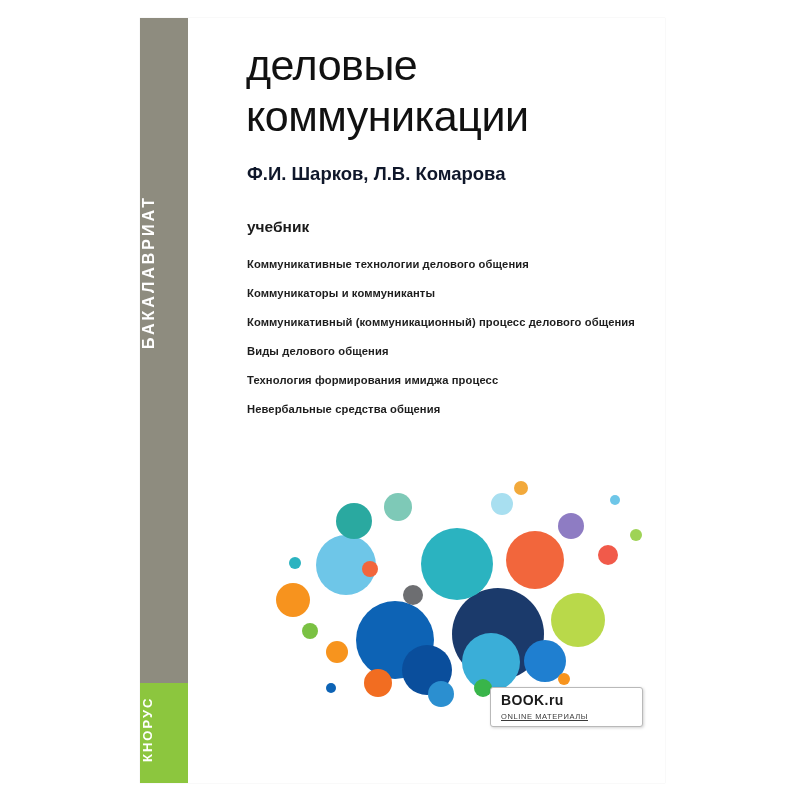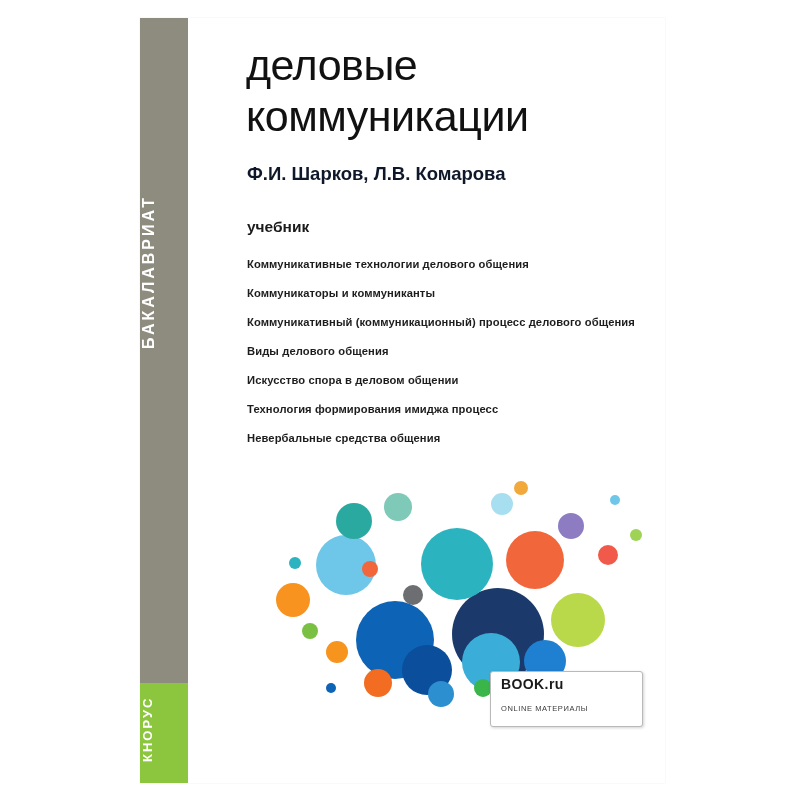--- a/index.html
+++ b/index.html
@@ -145,39 +145,40 @@
   .bub {
     position: absolute;
     border-radius: 50%;
   }
   
   .badge {
     position: absolute;
     right: 22px;
     bottom: 56px;
     width: 153px;
-    height: 56px;
+    height: 40px;
     background: #ffffff;
     border: 1px solid #b9b9b9;
     border-radius: 3px;
     box-shadow: 1px 1px 3px rgba(0,0,0,0.18);
     padding: 4px 0 0 10px;
     box-sizing: border-box;
   }
   .badge-title {
     color: #1a1a1a;
     font-size: 14px;
     font-weight: bold;
     letter-spacing: 0.4px;
   }
   .badge-sub {
     color: #3a3a3a;
     font-size: 7.5px;
     letter-spacing: 0.6px;
-    margin-top: 12px;
+    margin-top: 4px;
+    text-decoration: underline;
   }
   .cursor {
     position: absolute;
     right: 20px;
     bottom: 42px;
     width: 0;
     height: 0;
   }
   .bottom-note {
     position: absolute;
@@ -207,21 +208,20 @@
 
       <div class="title">деловые коммуникации</div>
       <div class="authors">Ф.И. Шарков, Л.В. Комарова</div>
       <div class="subtitle">учебник</div>
 
       <div class="toc">
         <div class="toc-item">Коммуникативные технологии делового общения</div>
         <div class="toc-item">Коммуникаторы и коммуниканты</div>
         <div class="toc-item">Коммуникативный (коммуникационный) процесс делового общения</div>
         <div class="toc-item">Виды делового общения</div>
-        <div class="toc-item">Искусство спора в деловом общении</div>
         <div class="toc-item">Технология формирования имиджа процесс</div>
         <div class="toc-item">Невербальные средства общения</div>
       </div>
 
       <div class="bubbles" id="bubbles">
           <div class="bub" style="left: 246px; top: 115px; width: 92px; height: 92px; background: rgb(27, 58, 107);"></div>
           <div class="bub" style="left: 150px; top: 128px; width: 78px; height: 78px; background: rgb(13, 99, 181);"></div>
           <div class="bub" style="left: 215px; top: 55px; width: 72px; height: 72px; background: rgb(43, 179, 192);"></div>
           <div class="bub" style="left: 300px; top: 58px; width: 58px; height: 58px; background: rgb(242, 102, 60);"></div>
           <div class="bub" style="left: 110px; top: 62px; width: 60px; height: 60px; background: rgb(110, 198, 232);"></div>

